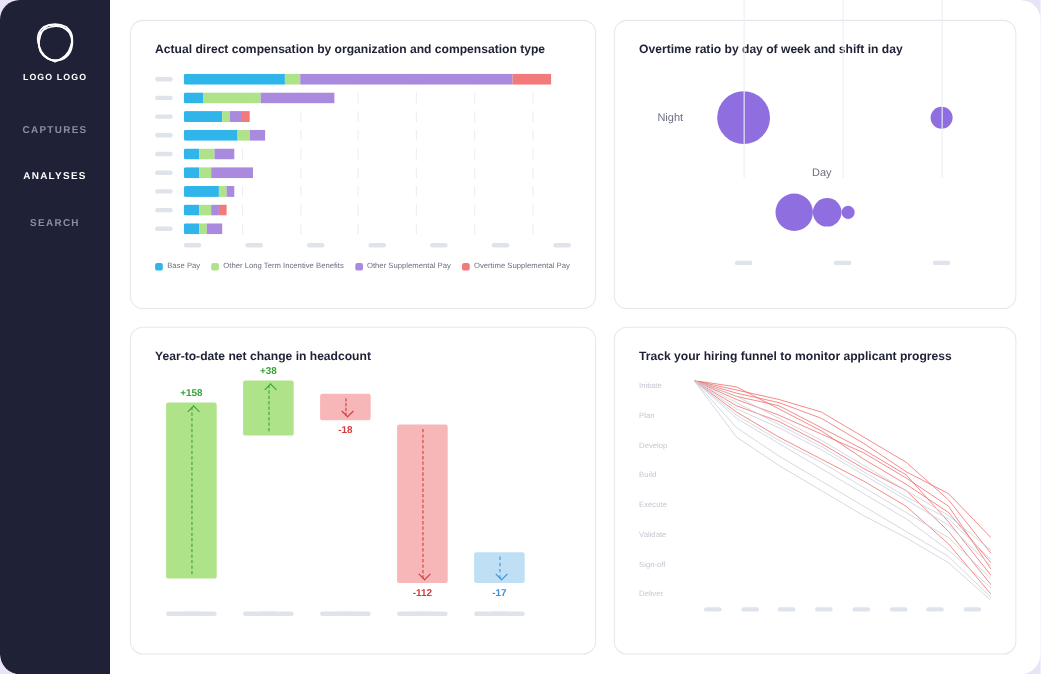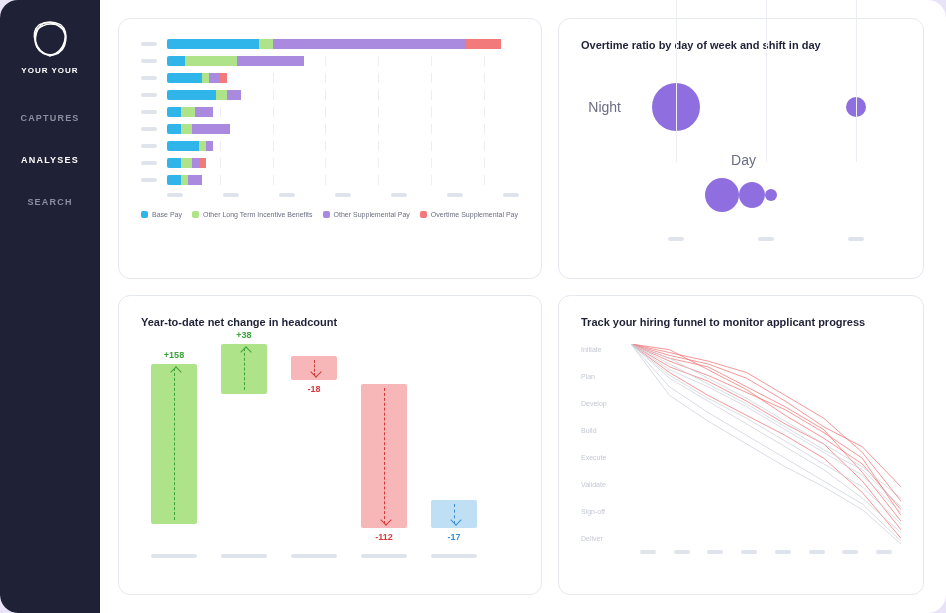--- a/index.html
+++ b/index.html
@@ -22,21 +22,21 @@
   .sb-grid { position:absolute; top:0; bottom:0; width:1px; background:#eceef3; }
   .sb-bar-wrap{flex:1; position:relative;}
   .x-stubs { display: flex; gap: 40px; margin-top:8px; margin-left:26px;}
   .x-stub { width: 16px; height: 4px; background: #dfe3eb; border-radius: 2px; }
   .legend { display: flex; flex-wrap: wrap; gap: 10px; margin-top: 14px; }
   .lg { display: flex; align-items: center; font-size: 7px; color: #6b6e82; }
   .lg-sw { width: 7px; height: 7px; border-radius: 2px; margin-right: 4px; }
   
   .bubble-area { position: relative; height: 160px; margin-top:4px;}
   .bubble-row { position: absolute; left: 0; right: 0; height: 70px; display:flex; align-items:center;}
-  .bubble-row .lbl { font-size: 14px; color: #6b6e82; width: 40px; text-align:right; margin-right:10px;}
+  .bubble-row .lbl { font-size: 10px; color: #6b6e82; width: 40px; text-align:right; margin-right:10px;}
   .cols { flex:1; display:flex; justify-content:space-around; position:relative; height:100%; align-items:center;}
   .vline{position:absolute; top:-80px; bottom:-20px; width:1px; background:#eceef3;}
   .bubble { border-radius: 50%; background: #8f6fe0; }
   .x-stubs2 { display:flex; justify-content:space-around; margin-left:50px; margin-top:10px;}
   
   .wf { position:relative; height:200px; display:flex; gap:24px; align-items:flex-end; margin-left:10px;}
   .wf-col { width:46px; position:relative; }
   .wf-bar { width:100%; position:absolute; border-radius:2px; display:flex; flex-direction:column; align-items:center; justify-content:space-between; padding:4px 0;}
   .wf-val { font-size:9px; font-weight:700; }
   .arrow { width:1px; flex:1; position:relative; }
@@ -57,31 +57,32 @@
 <body>
 
 <div class="sidebar">
   <div class="logo">
     <svg viewBox="0 0 64 64" fill="none" stroke="#fff" stroke-width="2.2">
       <path d="M16 10 Q32 2 48 10 Q60 20 54 36 Q50 52 32 58 Q14 52 10 36 Q4 20 16 10 Z"></path>
       <path d="M22 8 Q40 4 52 18 Q60 32 50 48 Q38 60 22 54 Q8 46 10 30 Q12 14 22 8 Z"></path>
       <path d="M12 18 Q24 6 42 10 Q58 16 56 34 Q54 52 38 56 Q20 58 12 44 Q6 30 12 18 Z"></path>
     </svg>
   </div>
-  <div class="logo-text">YOUR YOUR</div>
+  <div class="logo-text">LOGO LOGO</div>
   <div id="nav">
       <div class="nav-item">CAPTURES</div>
       <div class="nav-item active">ANALYSES</div>
       <div class="nav-item">SEARCH</div>
     </div>
 </div>
 
 <div class="main">
 
   <div class="card">
+    <div class="card-title">Actual direct compensation by organization and compensation type</div>
     <div id="sb">
         <div class="sb-row">
           <div class="sb-stub"></div>
           <div class="sb-bar-wrap">
             <div class="sb-grid" style="left: 15%;"></div>
             <div class="sb-grid" style="left: 30%;"></div>
             <div class="sb-grid" style="left: 45%;"></div>
             <div class="sb-grid" style="left: 60%;"></div>
             <div class="sb-grid" style="left: 75%;"></div>
             <div class="sb-grid" style="left: 90%;"></div>

